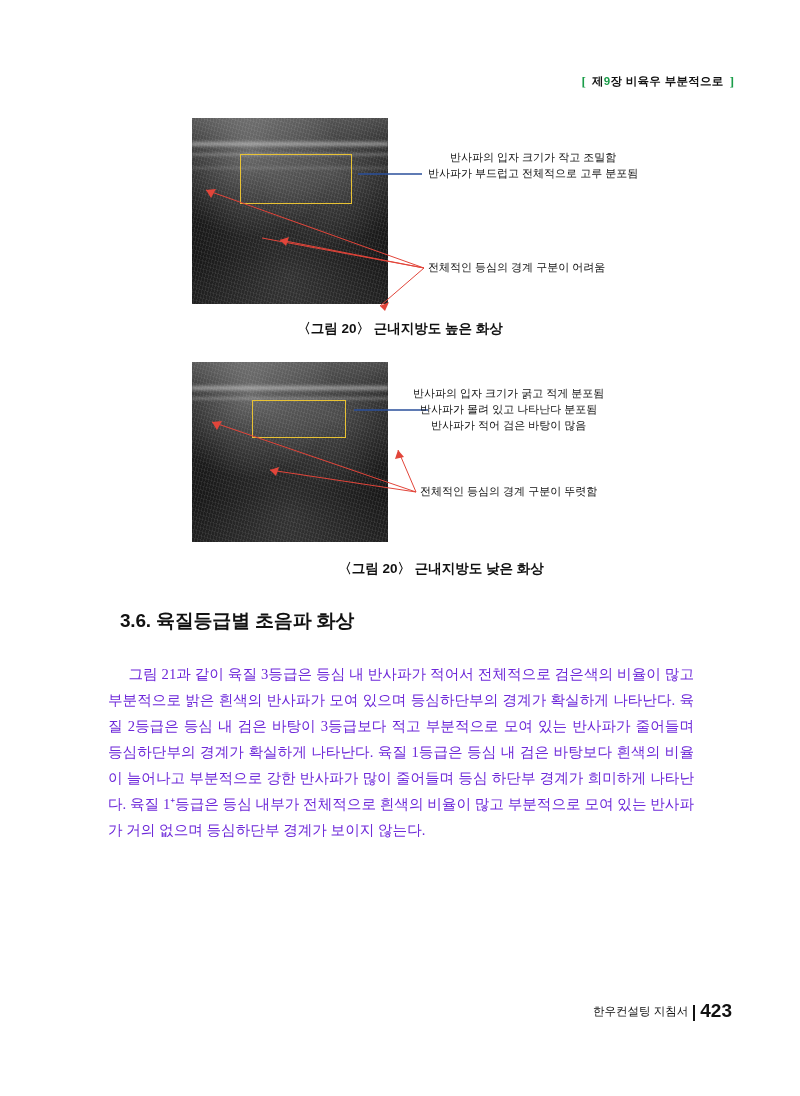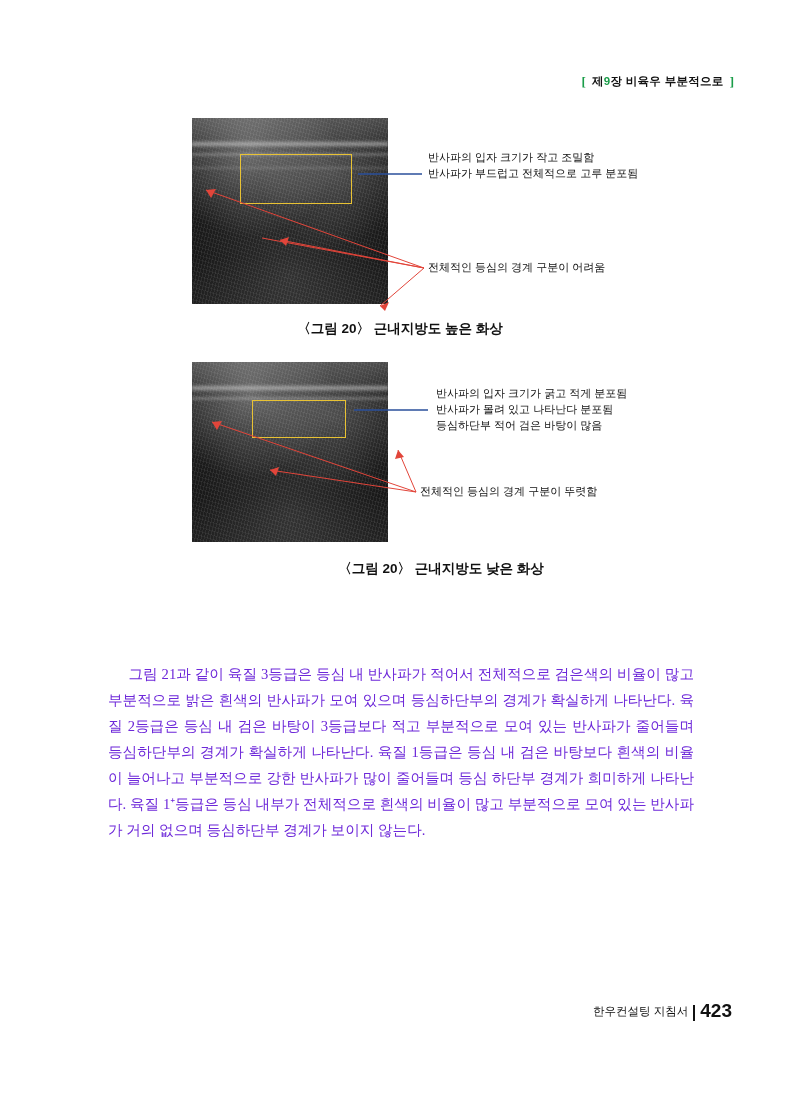--- a/index.html
+++ b/index.html
@@ -107,24 +107,25 @@
   .fig2 .fig-caption { top: 198px; padding-left: 41px; }
 
   
   .annot {
     position: absolute;
     font-family: "Liberation Sans", sans-serif;
     font-size: 11px;
     line-height: 1.45;
     color: #111;
     white-space: nowrap;
+    text-align: center;
   }
   .fig1 .annot-top   { left: 428px; top: 32px; }
   .fig1 .annot-bot   { left: 428px; top: 142px; }
-  .fig2 .annot-top   { left: 436px; top: 24px; }
+  .fig2 .annot-top   { left: 413px; top: 24px; }
   .fig2 .annot-bot   { left: 420px; top: 122px; }
 
   .leader-svg {
     position: absolute;
     left: 0; top: 0;
     width: 800px;
     height: 230px;
     overflow: visible;
     pointer-events: none;
   }
@@ -254,28 +255,29 @@
       <g fill="#e2453a">
         <polygon points="398,88 404,95 395,97"></polygon>
         <polygon points="270,108 279,105 276,114"></polygon>
         <polygon points="212,60 222,59 217,68"></polygon>
       </g>
     </svg>
 
     <div class="annot annot-top">
       <div>반사파의 입자 크기가 굵고 적게 분포됨</div>
       <div>반사파가 몰려 있고 나타난다 분포됨</div>
-      <div>등심하단부 적어 검은 바탕이 많음</div>
+      <div>반사파가 적어 검은 바탕이 많음</div>
     </div>
 
     <div class="annot annot-bot">전체적인 등심의 경계 구분이 뚜렷함</div>
 
     <div class="fig-caption">〈그림 20〉 근내지방도 낮은 화상</div>
   </div>
 
+  <div class="section-heading">3.6. 육질등급별 초음파 화상</div>
 
   <div class="body-text">
     <p>그림 21과 같이 육질 3등급은 등심 내 반사파가 적어서 전체적으로 검은색의 비율이 많고 부분적으로 밝은 흰색의 반사파가 모여 있으며 등심하단부의 경계가 확실하게 나타난다. 육질 2등급은 등심 내 검은 바탕이 3등급보다 적고 부분적으로 모여 있는 반사파가 줄어들며 등심하단부의 경계가 확실하게 나타난다. 육질 1등급은 등심 내 검은 바탕보다 흰색의 비율이 늘어나고 부분적으로 강한 반사파가 많이 줄어들며 등심 하단부 경계가 희미하게 나타난다. 육질 1⁺등급은 등심 내부가 전체적으로 흰색의 비율이 많고 부분적으로 모여 있는 반사파가 거의 없으며 등심하단부 경계가 보이지 않는다.</p>
   </div>
 
   <div class="footer">
     <span class="footer-label">한우컨설팅 지침서</span>
     <span class="footer-rule"></span>
     <span class="footer-page">423</span>
   </div>

